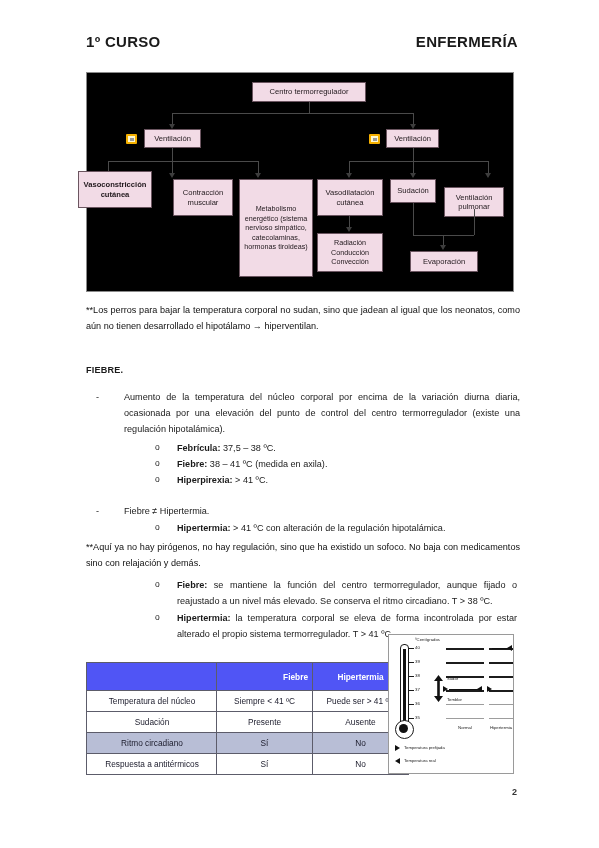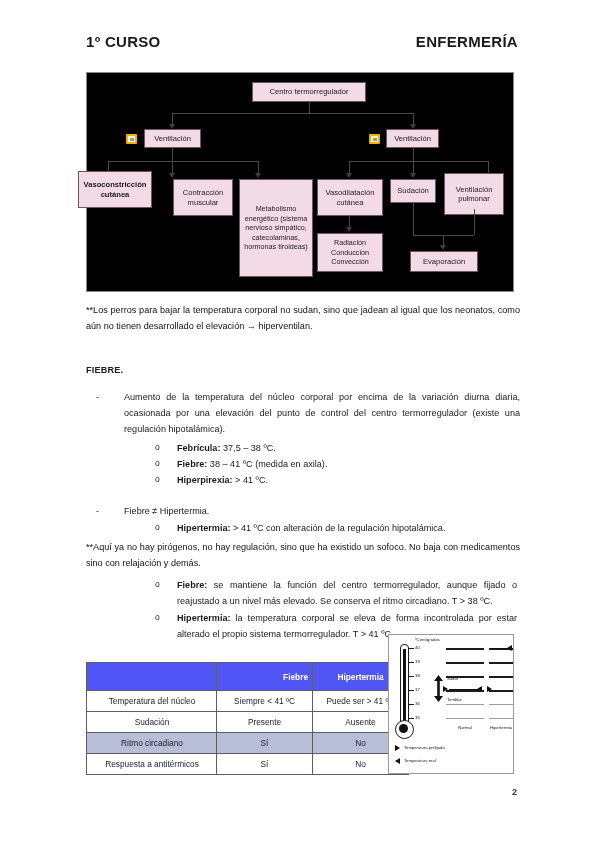--- a/index.html
+++ b/index.html
@@ -224,37 +224,37 @@
       <div class="ln h" style="left:262px;top:88px;width:139px;"></div>
       <div class="ln v" style="left:262px;top:88px;height:13px;"></div>
       <div class="ln v" style="left:326px;top:88px;height:13px;"></div>
       <div class="ln v" style="left:401px;top:88px;height:13px;"></div>
       <div class="arrowhead" style="left:258.5px;top:100px;"></div>
       <div class="arrowhead" style="left:322.5px;top:100px;"></div>
       <div class="arrowhead" style="left:397.5px;top:100px;"></div>
 
       <div class="nodebox" style="left:230px;top:106px;width:66px;height:37px;">Vasodilatación cutánea</div>
       <div class="nodebox" style="left:303px;top:106px;width:46px;height:24px;">Sudación</div>
-      <div class="nodebox" style="left:357px;top:100px;width:60px;height:42px;">Ventilación pulmonar</div>
+      <div class="nodebox" style="left:357px;top:114px;width:60px;height:30px;">Ventilación pulmonar</div>
 
       <div class="ln v" style="left:262px;top:143px;height:12px;"></div>
       <div class="arrowhead" style="left:258.5px;top:154px;"></div>
       <div class="nodebox multi" style="left:230px;top:160px;width:66px;height:39px;">Radiación Conducción Convección</div>
 
       <div class="ln v" style="left:326px;top:130px;height:32px;"></div>
       <div class="ln v" style="left:387px;top:136px;height:26px;"></div>
       <div class="ln h" style="left:326px;top:162px;width:61px;"></div>
       <div class="ln v" style="left:356px;top:162px;height:11px;"></div>
       <div class="arrowhead" style="left:352.5px;top:172px;"></div>
       <div class="nodebox" style="left:323px;top:178px;width:68px;height:21px;">Evaporación</div>
 
     </div>
   </div>
 
-  <div class="para lead" style="top:303px;">**Los perros para bajar la temperatura corporal no sudan, sino que jadean al igual que los neonatos, como aún no tienen desarrollado el elevación → hiperventilan.</div>
+  <div class="para lead" style="top:303px;">**Los perros para bajar la temperatura corporal no sudan, sino que jadean al igual que los neonatos, como aún no tienen desarrollado el hipotálamo → hiperventilan.</div>
 
   <div class="heading" style="top:365px;">FIEBRE.</div>
 
   <div class="dashitem" style="left:124px;top:389px;width:396px;">
     <span class="mk">-</span>
     <span>Aumento de la temperatura del núcleo corporal por encima de la variación diurna diaria, ocasionada por una elevación del punto de control del centro termorregulador (existe una regulación hipotalámica).</span>
   </div>
 
   <div class="oitem" style="left:177px;top:440px;width:340px;">
     <span class="mk">o</span>

